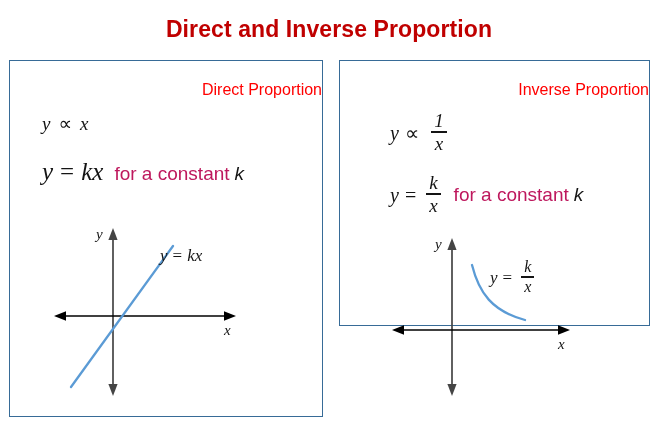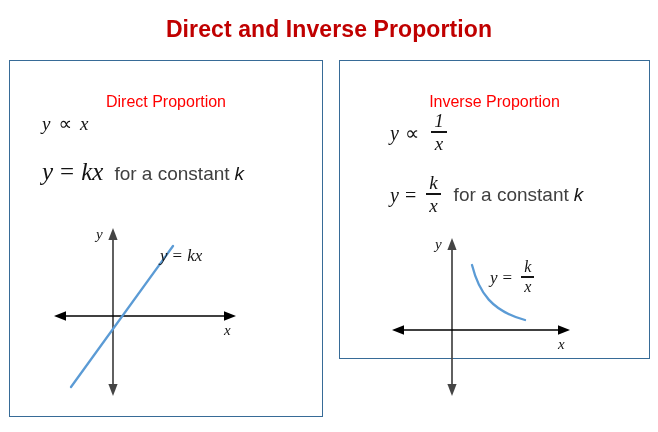--- a/index.html
+++ b/index.html
@@ -28,49 +28,48 @@
     letter-spacing: 0.1px;
   }
 
   .panel {
     position: absolute;
     border: 1.4px solid #376b97;
     background: #ffffff;
     box-sizing: border-box;
   }
   #panel-direct  { left: 9px;   top: 60px; width: 314px; height: 357px; }
-  #panel-inverse { left: 339px; top: 60px; width: 311px; height: 299px; }
+  #panel-inverse { left: 339px; top: 60px; width: 311px; height: 266px; }
 
   .panel-title {
     position: absolute;
     left: 0;
     width: 100%;
-    text-align: center;
+    text-align: right;
     font-family: "Liberation Sans", sans-serif;
     font-size: 16px;
     color: #ff0000;
-    margin-top: 12px;
   }
   #panel-direct  .panel-title { top: 20px; }
   #panel-inverse .panel-title { top: 20px; }
 
   
   .math {
     font-family: "Liberation Serif", serif;
     font-style: italic;
     color: #141414;
     white-space: nowrap;
   }
   .math .op {
     font-style: normal;
   }
   .plain {
     font-family: "Liberation Sans", sans-serif;
     font-style: normal;
-    color: #404040;
+    color: #be185d;
   }
   .plain-i {
     font-family: "Liberation Sans", sans-serif;
     font-style: italic;
     color: #141414;
   }
 
   
   .frac {
     display: inline-block;

